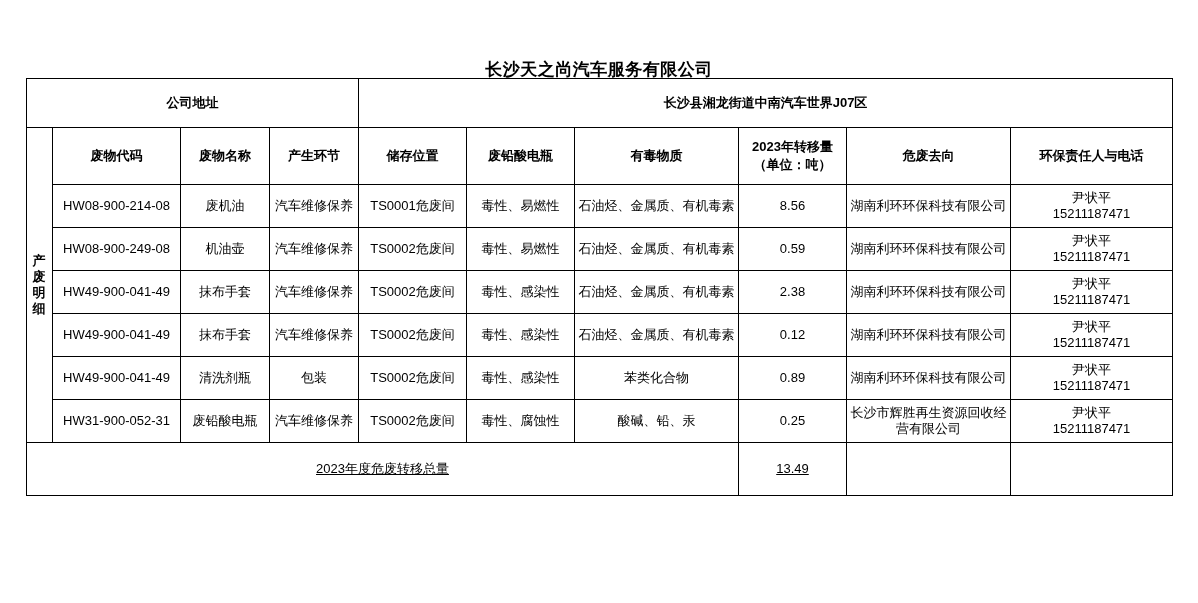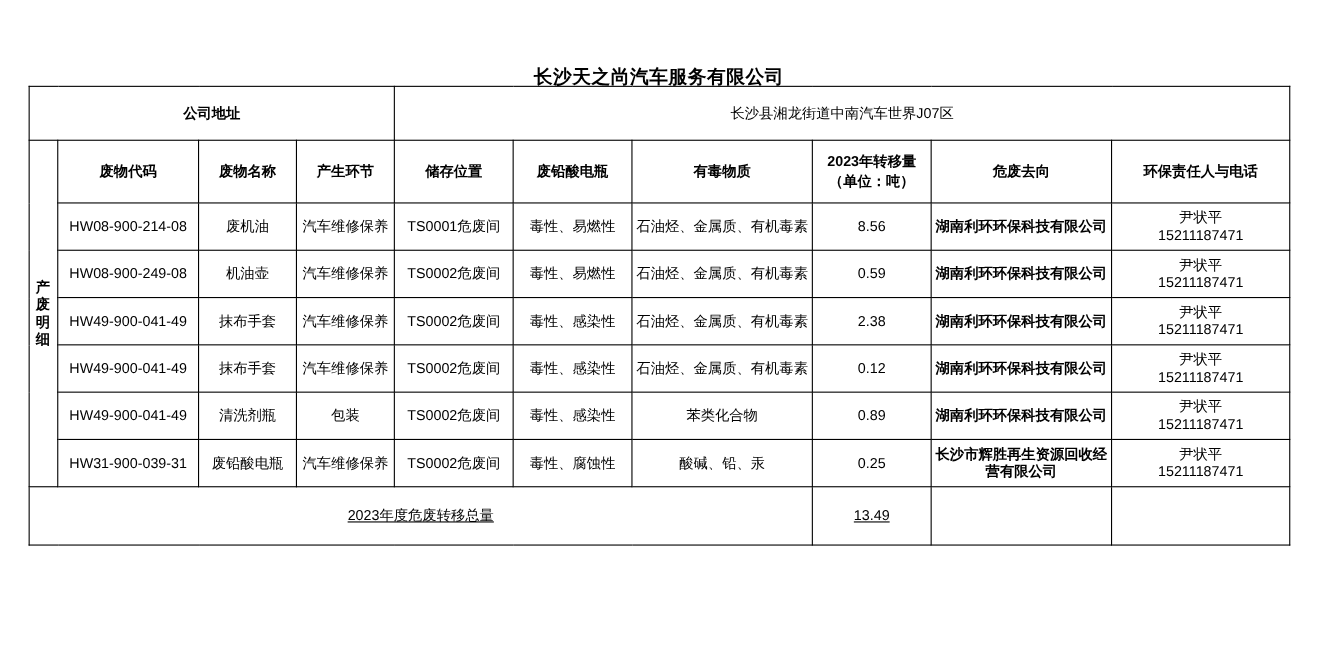--- a/index.html
+++ b/index.html
@@ -46,21 +46,21 @@
     font-size: 13px;
     line-height: 1.25;
   }
   .addr-label {
     font-size: 17px;
     font-weight: bold;
     height: 44px;
   }
   .addr-value {
     font-size: 17px;
-    font-weight: normal;
+    font-weight: bold;
   }
   .side-label {
     font-size: 17px;
     font-weight: bold;
     width: 26px;
     line-height: 1.35;
     letter-spacing: 1px;
     padding: 0;
   }
   .side-label span {
@@ -81,21 +81,20 @@
     line-height: 1.35;
     font-size: 12.5px;
     margin-top: 16px;
   }
   .contact-cell span {
     display: block;
   }
   .dest-cell {
     font-size: 12.5px;
     line-height: 1.3;
-    font-weight: bold;
   }
   .total-row td {
     height: 48px;
     font-size: 15px;
     text-decoration: underline;
   }
   .total-label {
     font-size: 15px;
   }
   .total-value {
@@ -221,21 +220,21 @@
         <td>苯类化合物</td>
         <td>0.89</td>
         <td class="dest-cell">湖南利环环保科技有限公司</td>
         <td class="contact-cell">
           <span>尹状平</span>
           <span>15211187471</span>
         </td>
       </tr>
 
       <tr class="data-row">
-        <td>HW31-900-039-31</td>
+        <td>HW31-900-052-31</td>
         <td>废铅酸电瓶</td>
         <td>汽车维修保养</td>
         <td>TS0002危废间</td>
         <td>毒性、腐蚀性</td>
         <td>酸碱、铅、汞</td>
         <td>0.25</td>
         <td class="dest-cell">长沙市辉胜再生资源回收经营有限公司</td>
         <td class="contact-cell">
           <span>尹状平</span>
           <span>15211187471</span>

